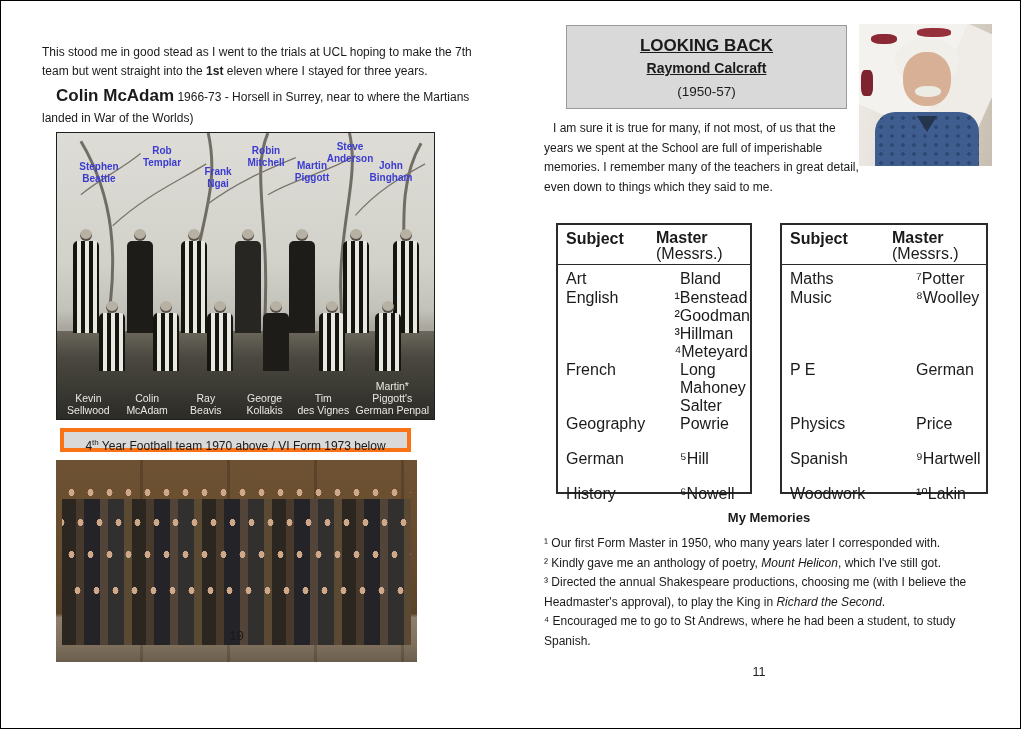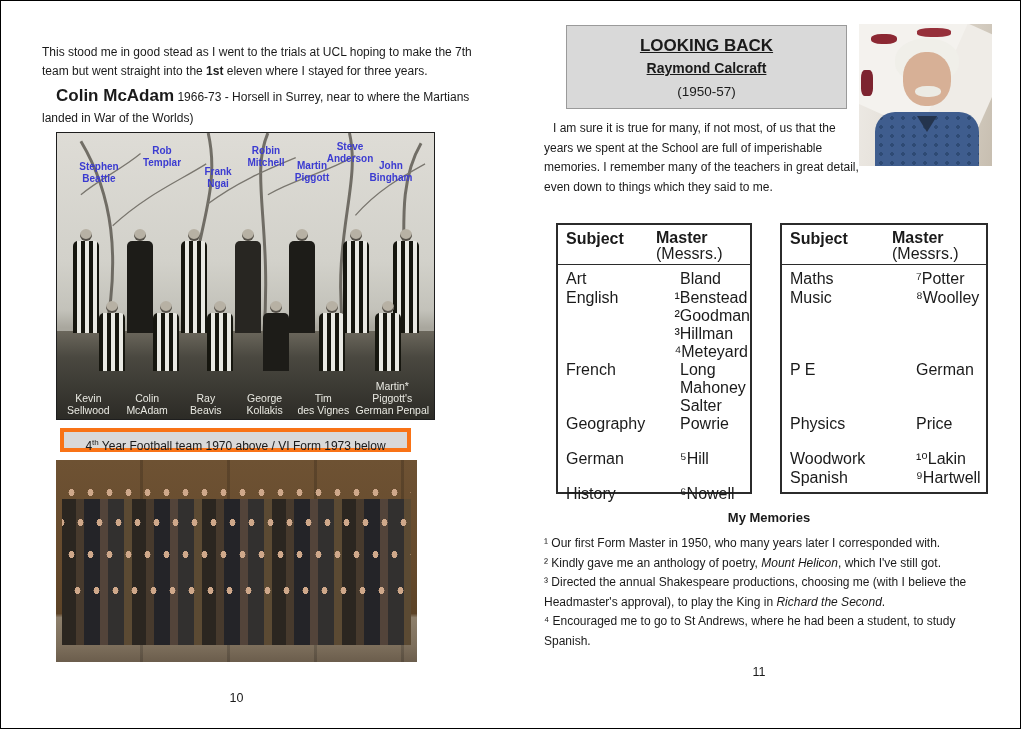--- a/index.html
+++ b/index.html
@@ -38,21 +38,21 @@
   .panel-lines { position: absolute; inset: 0; background: repeating-linear-gradient(90deg, rgba(0,0,0,0) 0 84px, rgba(0,0,0,.28) 84px 87px); opacity: .6; }
   .crowd-row { position: absolute; left: 6px; right: 6px; }
   .heads-strip { height: 13px; background-image: radial-gradient(ellipse 5px 6px at 50% 50%, #cfa88a 58%, rgba(0,0,0,0) 62%); background-size: 19px 13px; background-repeat: repeat-x; }
   .suits-strip { background: repeating-linear-gradient(90deg, #2b2620 0 14px, #473a2d 14px 22px, #242428 22px 38px, #53443a 38px 46px, #32302f 46px 62px, #5b4a33 62px 70px); }
   .cr1 { top: 26px; } .cr1 .suits-strip { height: 46px; }
   .cr2 { top: 56px; } .cr2 .heads-strip { background-position-x: 9px; } .cr2 .suits-strip { height: 48px; }
   .cr3 { top: 88px; } .cr3 .suits-strip { height: 50px; }
   .cr4 { top: 124px; } .cr4 .heads-strip { background-position-x: 6px; } .cr4 .suits-strip { height: 48px; }
 
   .pagenum { position: absolute; font-size: 12.5px; text-align: center; }
-  .pagenum.pl { left: 55px; top: 690px; width: 361px; }
+  .pagenum.pl { left: 55px; top: 629px; width: 361px; font-family: Liberation Mono, monospace; }
   .pagenum.pr { left: 543px; top: 664px; width: 430px; }
 
   
   .header-box { position: absolute; left: 565px; top: 24px; width: 281px; height: 84px; background: #d9d9d9; border: 1px solid #9a9a9a; text-align: center; padding-top: 10px; }
   .hb1 { font-size: 17px; font-weight: bold; text-decoration: underline; }
   .hb2 { font-size: 14px; font-weight: bold; text-decoration: underline; margin-top: 4px; }
   .hb3 { font-size: 13.5px; margin-top: 8px; }
 
   .portrait { position: absolute; left: 858px; top: 23px; width: 133px; height: 142px; overflow: hidden;
     background: linear-gradient(100deg, #eeebe6 0%, #e4dfd8 38%, #d8d1c6 68%, #c7beb0 100%); }
@@ -282,30 +282,30 @@
         <div class="td-masters">
             <div>German</div>
           </div>
       </div>
       <div class="trow h4">
         <div class="td-subject">Physics</div>
         <div class="td-masters">
             <div>Price</div>
           </div>
       </div>
+      <div class="trow h5">
+        <div class="td-subject">Spanish</div>
+        <div class="td-masters">
+            <div>⁹Hartwell</div>
+          </div>
+      </div>
       <div class="trow h6">
         <div class="td-subject">Woodwork</div>
         <div class="td-masters">
             <div>¹⁰Lakin</div>
-          </div>
-      </div>
-      <div class="trow h5">
-        <div class="td-subject">Spanish</div>
-        <div class="td-masters">
-            <div>⁹Hartwell</div>
           </div>
       </div>
     </div>
   </div>
 
   <div class="memories">My Memories</div>
 
   <div class="footnotes">
     <p><span>¹  Our first Form Master in 1950, who many years later I corresponded with.</span><span class="it"></span><span></span></p>
     <p><span>²  Kindly gave me an anthology of poetry, </span><span class="it">Mount Helicon</span><span>, which I've still got.</span></p>

